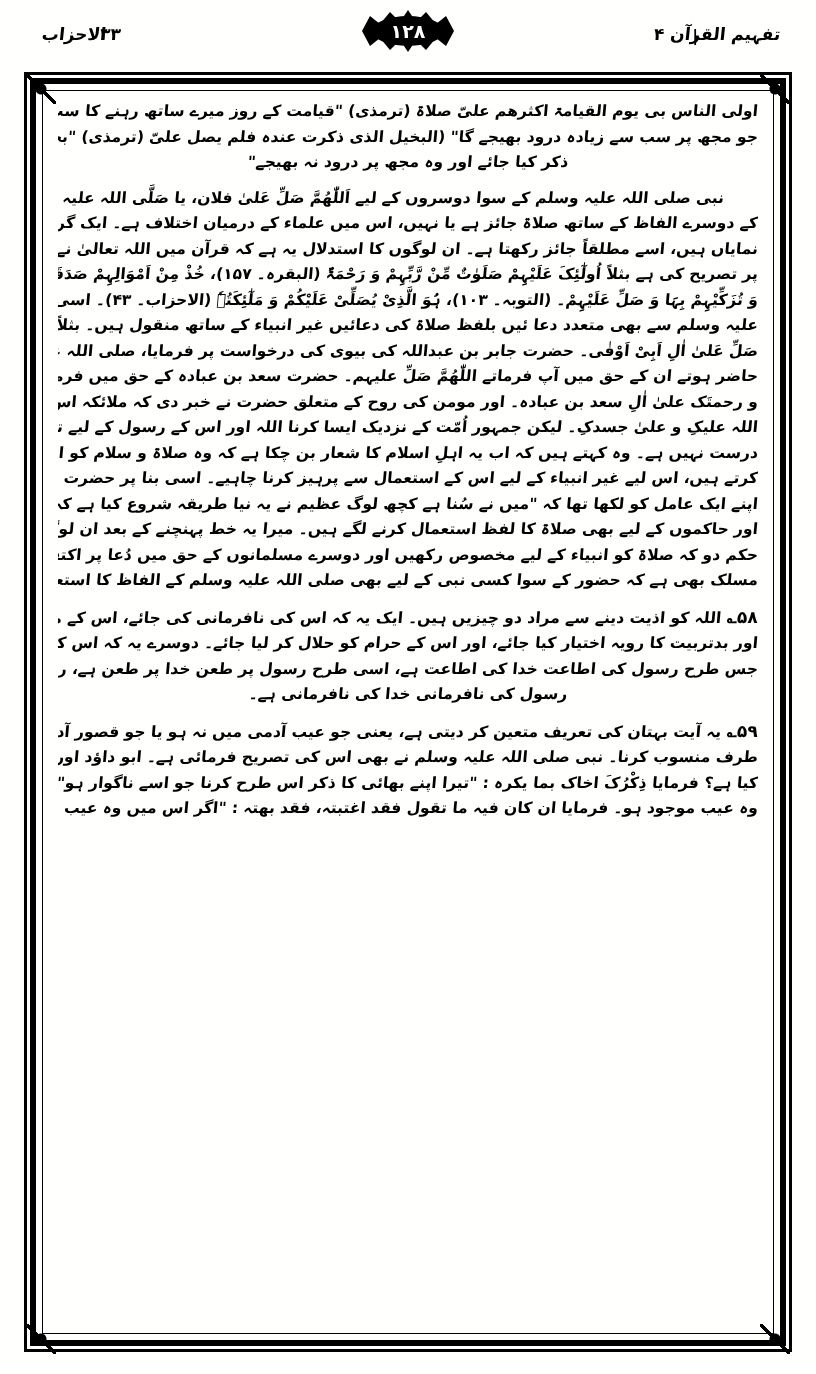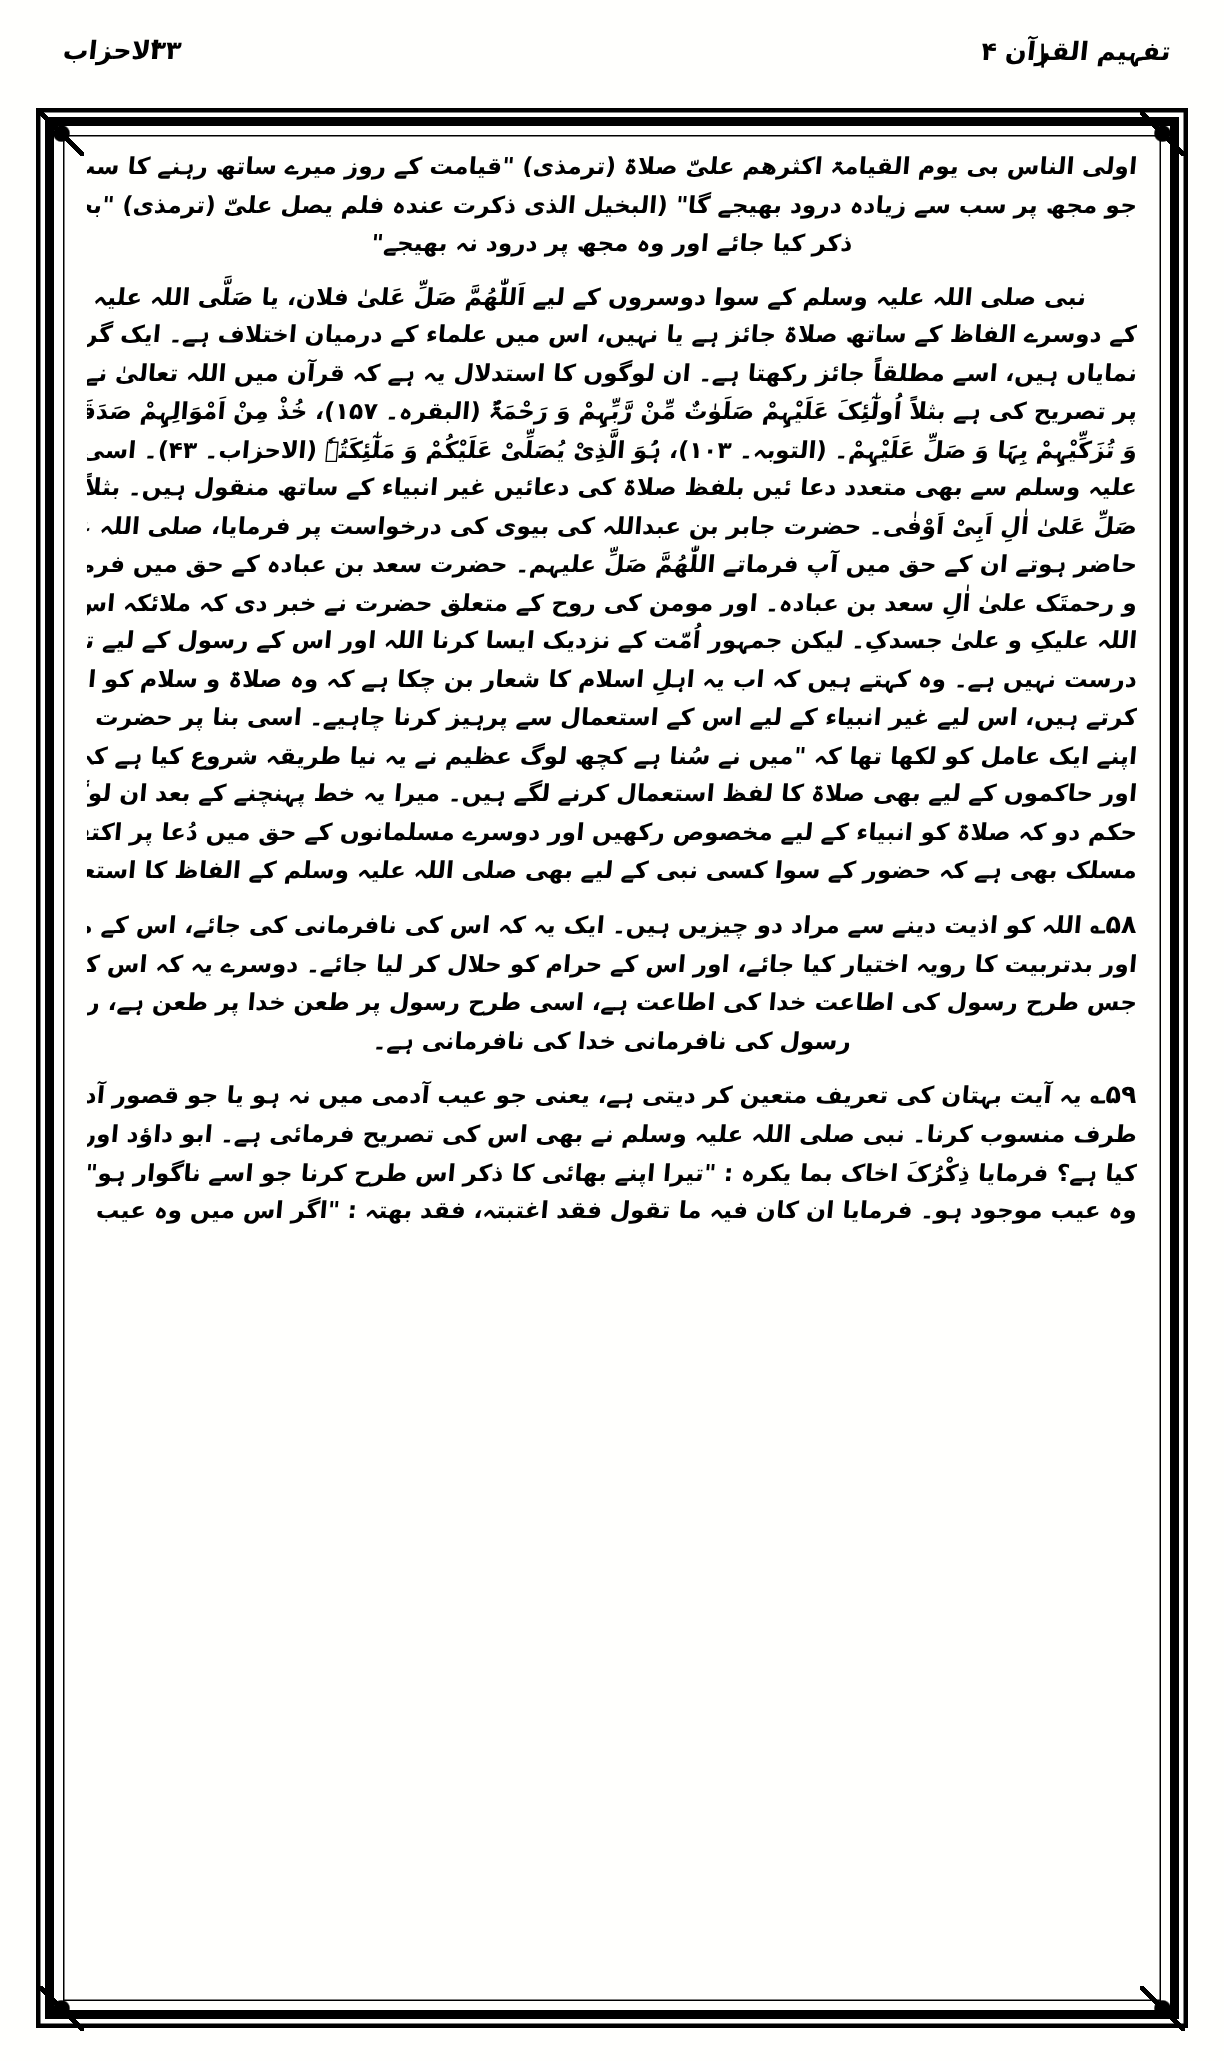--- a/index.html
+++ b/index.html
@@ -172,20 +172,27 @@
 <body>
 
 <div class="page">
 
   <div class="header">
     <span class="header-right-title">تفہیم القرآن ۴</span>
     <span class="header-sep">|</span>
     <span class="header-left-title">الاحزاب</span>
     <span class="header-left-title" style="left:100px;">۳۳</span>
 
+    <div class="page-num-badge">
+      <svg class="ornament" viewBox="0 0 112 50">
+        <path d="M10,25 L18,10 L28,18 L38,6 L48,16 L56,4 L64,16 L74,6 L84,18 L94,10 L102,25 L94,40 L84,32 L74,44 L64,34 L56,46 L48,34 L38,44 L28,32 L18,40 Z" fill="#000000"></path>
+        <ellipse cx="56" cy="25" rx="36" ry="15" fill="#000000"></ellipse>
+      </svg>
+      <span class="num">۱۲۸</span>
+    </div>
   </div>
 
   <div class="frame-outer"></div>
   <div class="frame-mid"></div>
   <div class="frame-inner"></div>
   <div class="corner tl"></div>
   <div class="corner tr"></div>
   <div class="corner bl"></div>
   <div class="corner br"></div>
 

